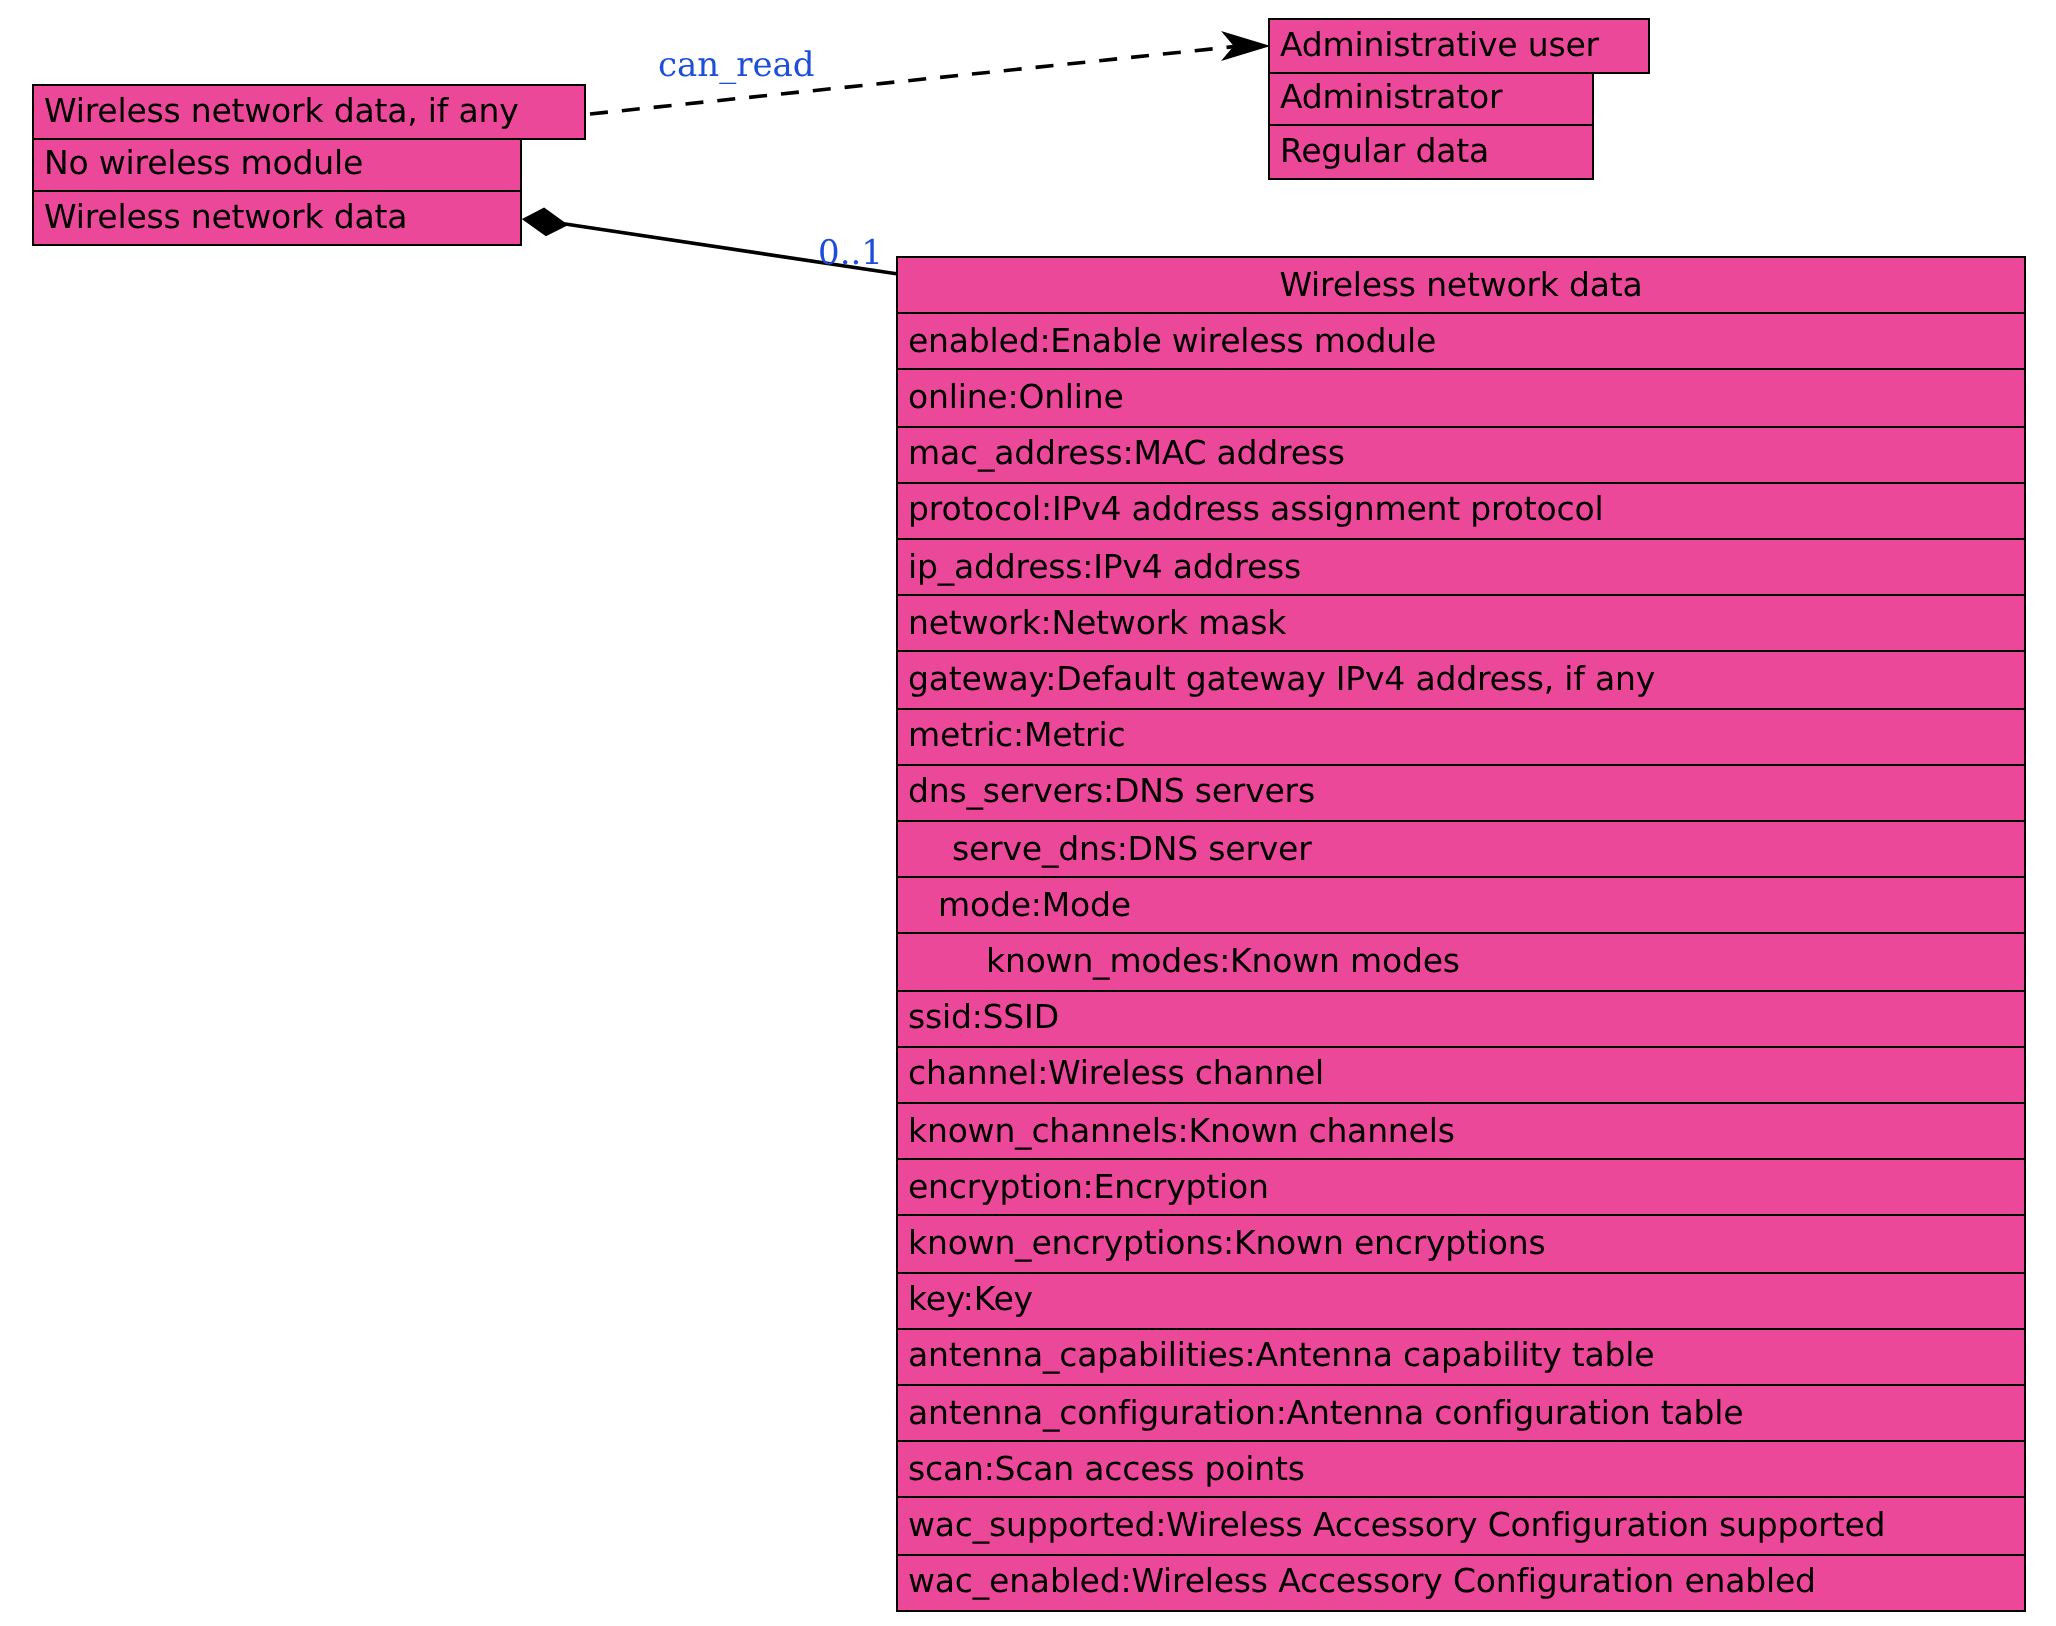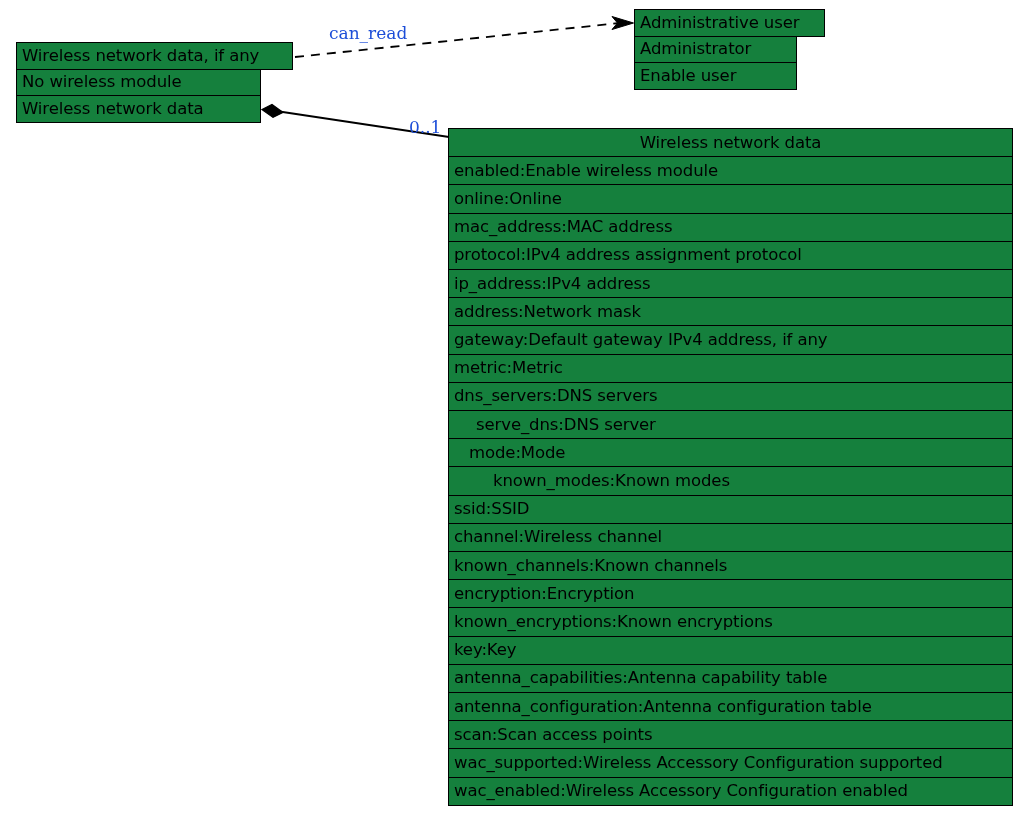--- a/index.html
+++ b/index.html
@@ -26,21 +26,21 @@
 
   
   .uml-box {
     position: absolute;
     box-sizing: border-box;
   }
   .uml-row {
     position: absolute;
     box-sizing: border-box;
     border: 1.4px solid #000000;
-    background: #15803d;
+    background: #ec4899;
     font-size: 16.5px;
     line-height: 1;
     white-space: nowrap;
     display: flex;
     align-items: center;
     padding-left: 5px;
     letter-spacing: -0.1px;
   }
   .uml-row.centered {
     justify-content: center;
@@ -116,32 +116,32 @@
 
   <div class="uml-box" id="enum-box">
     <div class="uml-row r0">Wireless network data, if any</div>
     <div class="uml-row r1">No wireless module</div>
     <div class="uml-row r2">Wireless network data</div>
   </div>
 
   <div class="uml-box" id="user-box">
     <div class="uml-row r0">Administrative user</div>
     <div class="uml-row r1">Administrator</div>
-    <div class="uml-row r2">Enable user</div>
+    <div class="uml-row r2">Regular data</div>
   </div>
 
   <div class="uml-box" id="wifi-table">
     <div class="uml-row centered" id="wifi-header" style="top:0px;">Wireless network data</div>
     <div id="wifi-rows">
         <div class="uml-row" style="top: 28.2px;">enabled:Enable wireless module</div>
         <div class="uml-row" style="top: 56.4px;">online:Online</div>
         <div class="uml-row" style="top: 84.6px;">mac_address:MAC address</div>
         <div class="uml-row" style="top: 112.8px;">protocol:IPv4 address assignment protocol</div>
         <div class="uml-row" style="top: 141px;">ip_address:IPv4 address</div>
-        <div class="uml-row" style="top: 169.2px;">address:Network mask</div>
+        <div class="uml-row" style="top: 169.2px;">network:Network mask</div>
         <div class="uml-row" style="top: 197.4px;">gateway:Default gateway IPv4 address, if any</div>
         <div class="uml-row" style="top: 225.6px;">metric:Metric</div>
         <div class="uml-row" style="top: 253.8px;">dns_servers:DNS servers</div>
         <div class="uml-row" style="top: 282px; padding-left: 27px;">serve_dns:DNS server</div>
         <div class="uml-row" style="top: 310.2px; padding-left: 20px;">mode:Mode</div>
         <div class="uml-row" style="top: 338.4px; padding-left: 44px;">known_modes:Known modes</div>
         <div class="uml-row" style="top: 366.6px;">ssid:SSID</div>
         <div class="uml-row" style="top: 394.8px;">channel:Wireless channel</div>
         <div class="uml-row" style="top: 423px;">known_channels:Known channels</div>
         <div class="uml-row" style="top: 451.2px;">encryption:Encryption</div>

